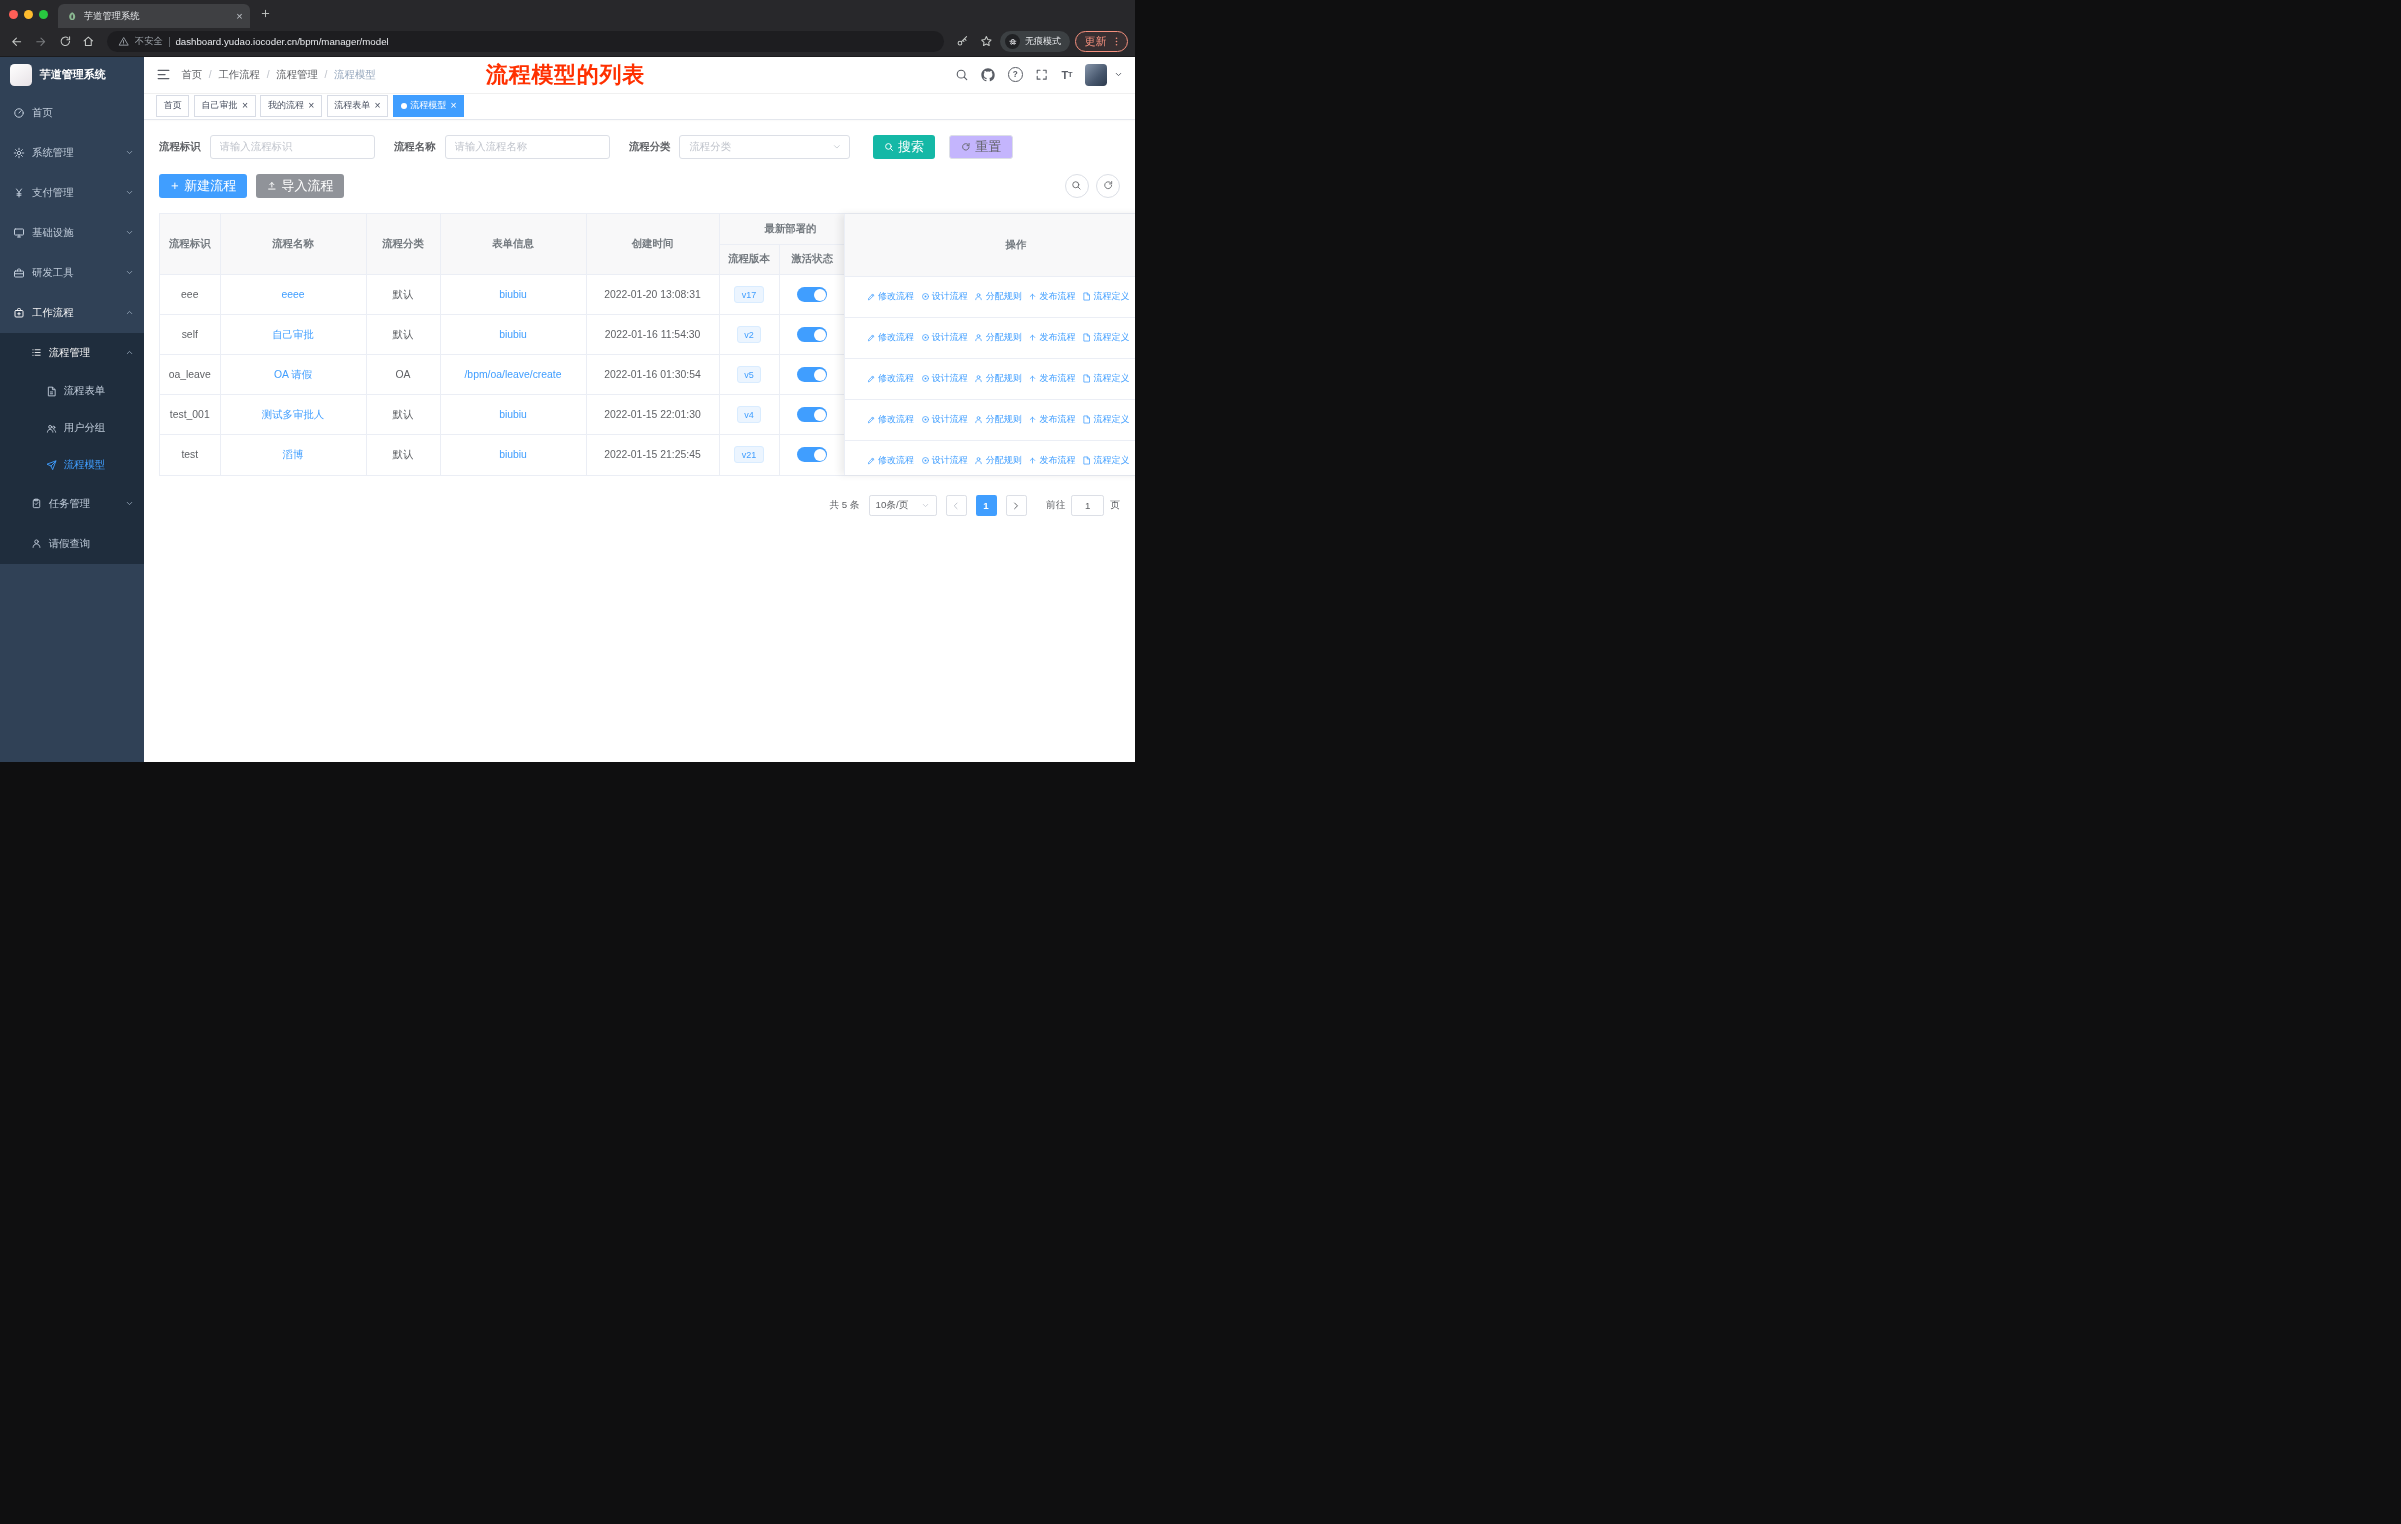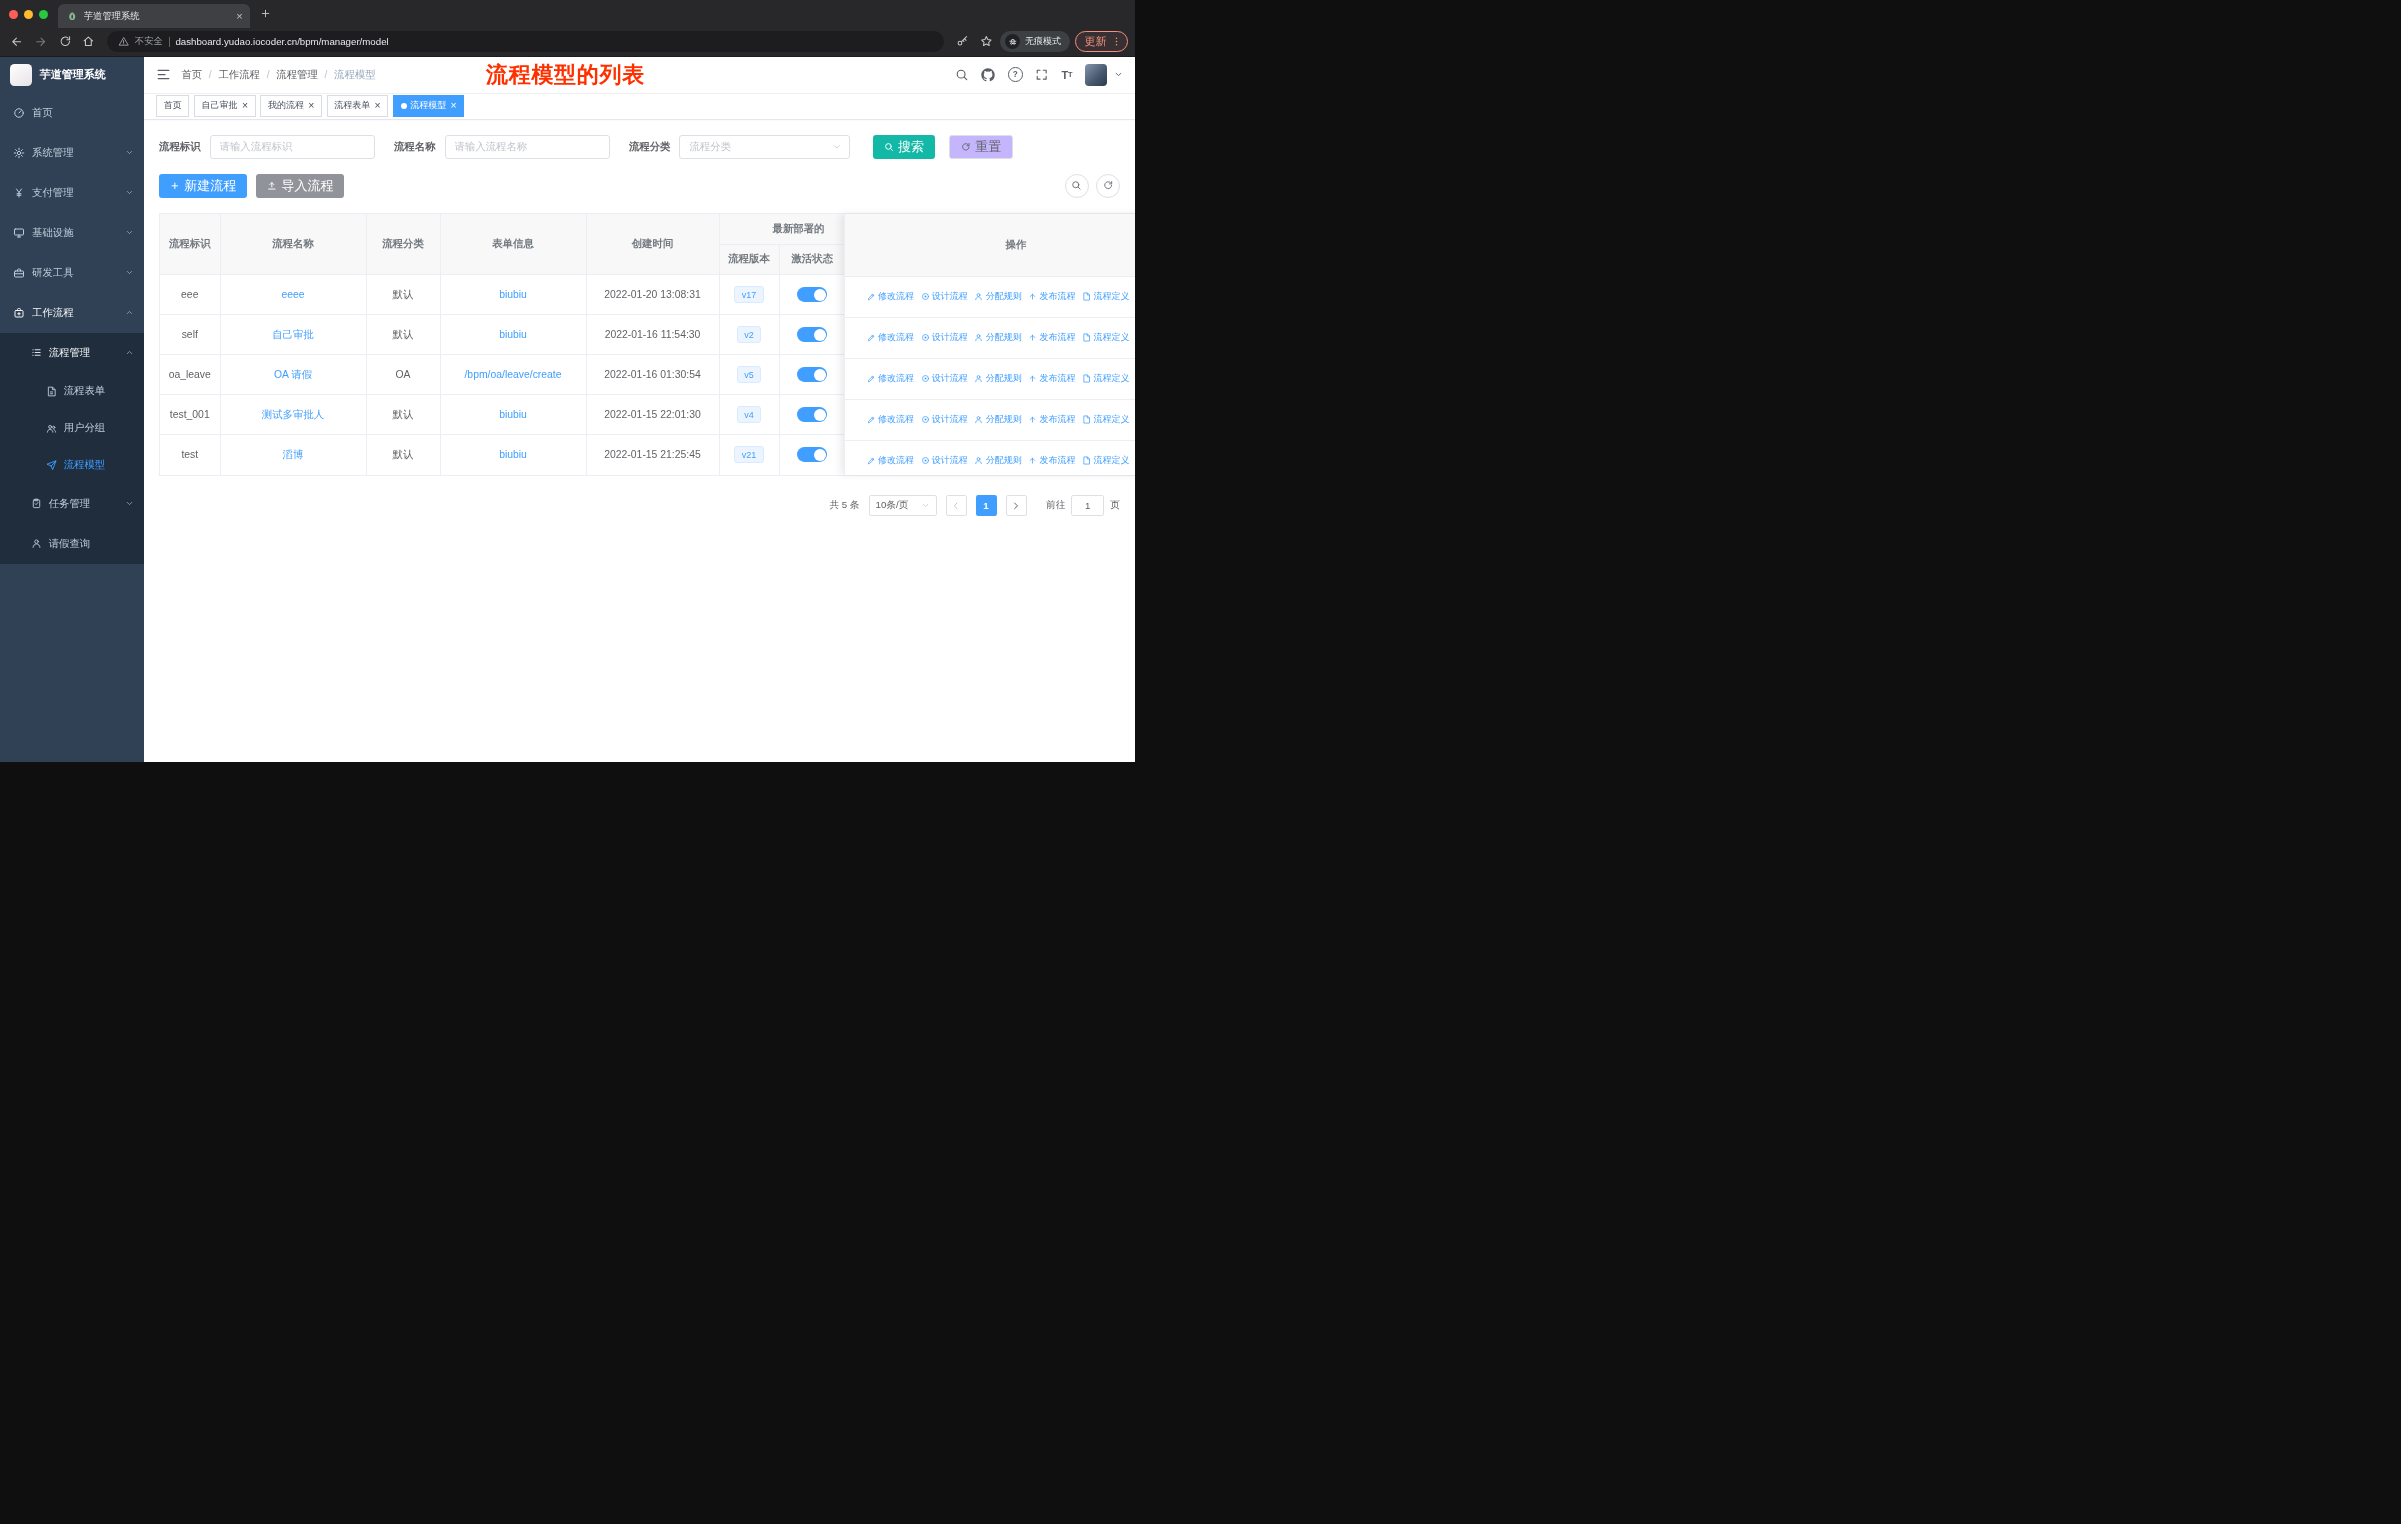--- a/index.html
+++ b/index.html
@@ -92,21 +92,21 @@
   .table-wrap{position:relative;border:0.7px solid #ebeef5;width:1029px;box-sizing:border-box;font-size:10.4px;}
   table.grid{border-collapse:collapse;table-layout:fixed;width:100%;}
   .grid th,.grid td{border-right:0.7px solid #ebeef5;border-bottom:0.7px solid #ebeef5;text-align:center;padding:0 3px;box-sizing:border-box;}
   .grid th:last-child,.grid td:last-child{border-right:none;}
   .grid thead th{background:#f8f8f9;color:#73797f;font-weight:700;font-size:10.4px;}
   .grid thead tr.r1 th{height:30.5px;}
   .grid thead tr.r2 th{height:30.5px;}
   .grid tbody td{height:40px;color:#606266;}
   .grid tbody tr:last-child td{border-bottom:none;}
   th.group-th{position:relative;overflow:hidden;}
-  th.group-th .gt{position:absolute;left:53px;top:50%;transform:translateY(-50%);white-space:nowrap;}
+  th.group-th .gt{position:absolute;left:45px;top:50%;transform:translateY(-50%);white-space:nowrap;}
   a.link{color:#409eff;text-decoration:none;cursor:pointer;}
   .ver-tag{display:inline-block;padding:1.5px 6.7px;font-size:9px;color:#409eff;background:#ecf5ff;border:0.7px solid #d9ecff;border-radius:3px;line-height:12px;}
   .switch{width:30px;height:15px;border-radius:7.4px;background:#409eff;display:inline-block;position:relative;vertical-align:middle;}
   .switch .knob{position:absolute;right:1.5px;top:1.5px;width:12px;height:12px;border-radius:50%;background:#fff;}
 
   .op-col{position:absolute;top:0;right:0;bottom:0;left:684px;background:#fff;border-left:0.7px solid #ebeef5;box-shadow:-3.7px 0 7.4px rgba(0,0,0,.08);}
   .op-head{height:62px;background:#f8f8f9;border-bottom:0.7px solid #ebeef5;display:flex;align-items:center;justify-content:center;font-weight:700;color:#73797f;font-size:10.4px;}
   .op-row{height:40px;border-bottom:0.7px solid #ebeef5;display:flex;align-items:center;justify-content:center;gap:6.7px;padding:0 4.5px;}
   .op-row:last-child{border-bottom:none;}
   .op-link{display:inline-flex;align-items:center;gap:2.2px;color:#409eff;font-size:9px;text-decoration:none;white-space:nowrap;cursor:pointer;}

